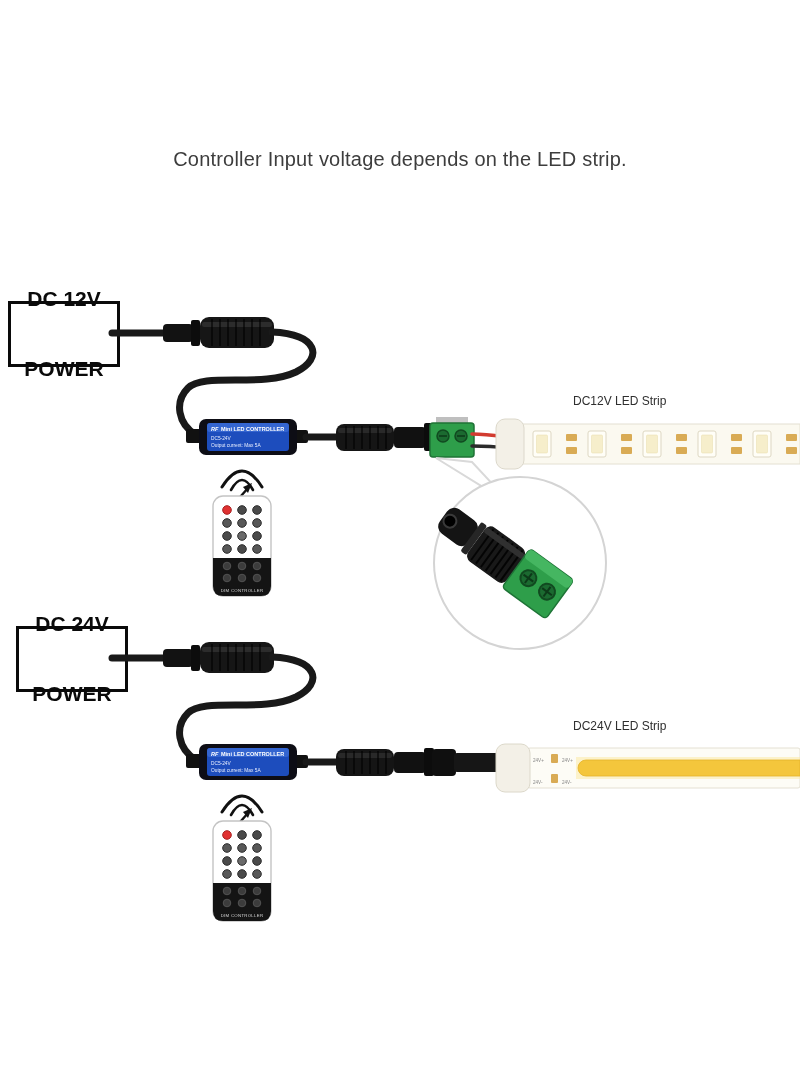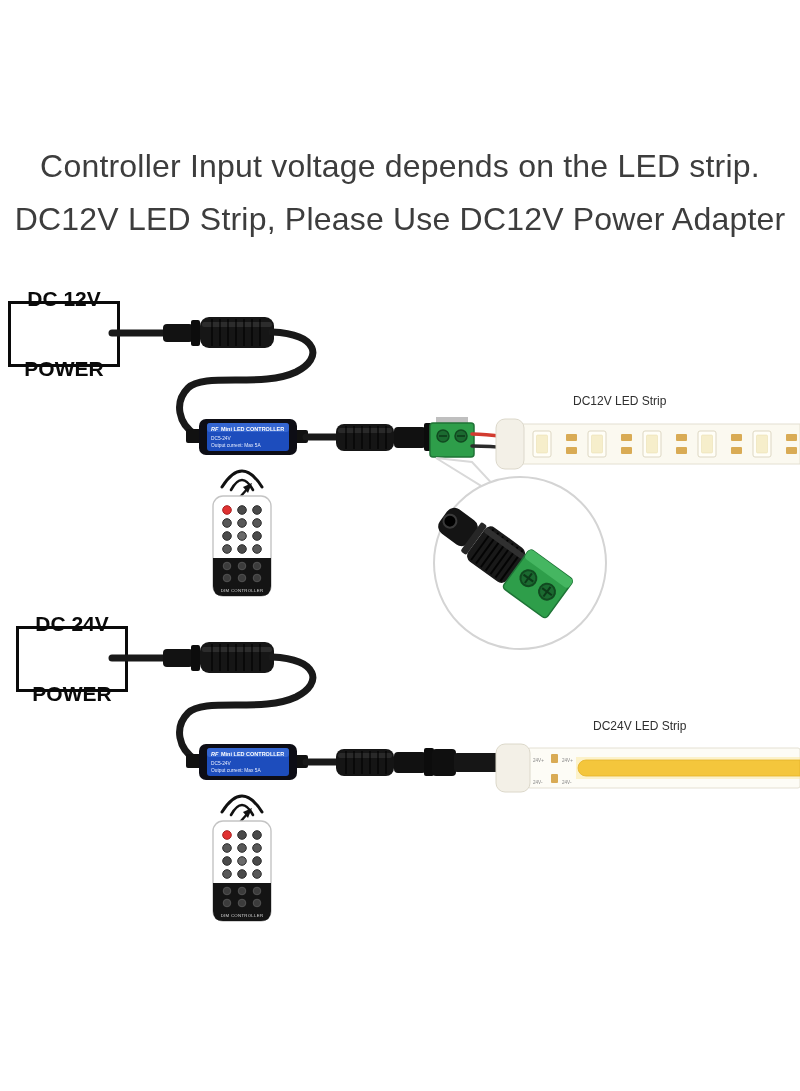--- a/index.html
+++ b/index.html
@@ -2,49 +2,48 @@
 <html><head>
 <meta charset="utf-8">
 <style>
   html,body{margin:0;padding:0;background:#ffffff;}
   .canvas{
     position:relative;width:800px;height:1091px;background:#ffffff;overflow:hidden;
     font-family:"Liberation Sans", sans-serif;
   }
   .heading{
     position:absolute;left:0;width:800px;text-align:center;
-    color:#3d3d3d;font-size:32px;letter-spacing:0.2px;
+    color:#3d3d3d;font-size:20px;letter-spacing:0.2px;
   }
   .heading.h1{top:148px;}
   .heading.h2{top:201px;}
   .power-box{
     position:absolute;left:8px;width:106px;height:60px;
     border:3px solid #0a0a0a;background:#ffffff;color:#0a0a0a;
     display:flex;flex-direction:column;align-items:center;justify-content:center;
     font-weight:bold;font-size:21px;line-height:1.22;text-align:center;gap:44px;
   }
   .power-box.p12{top:301px;}
   .power-box.p24{top:626px;margin-left:8px;}
   .strip-label{
     position:absolute;left:573px;font-size:12px;color:#2f2f2f;
   }
   .strip-label.s12{top:394px;}
-  .strip-label.s24{top:719px;margin-left:20px;}
+  .strip-label.s24{top:719px;}
   svg.diagram{position:absolute;left:0;top:0;font-family:"Liberation Sans", sans-serif;}
   .wire{stroke:#191919;stroke-width:7;fill:none;stroke-linecap:round;}
   .thinwire-red{stroke:#d23b2f;stroke-width:3.5;fill:none;stroke-linecap:round;}
   .thinwire-dark{stroke:#2b2b2b;stroke-width:3.5;fill:none;stroke-linecap:round;}
 </style>
 </head>
 <body>
 
 <div class="canvas">
 
   <div class="heading h1">Controller Input voltage depends on the LED strip.</div>
-  <div class="heading h2">DC12V LED Strip, Please Use DC12V Power Adapter</div>
 
   <div class="power-box p12">
     <div>DC 12V</div>
     <div>POWER</div>
   </div>
 
   <div class="power-box p24">
     <div>DC 24V</div>
     <div>POWER</div>
   </div>

